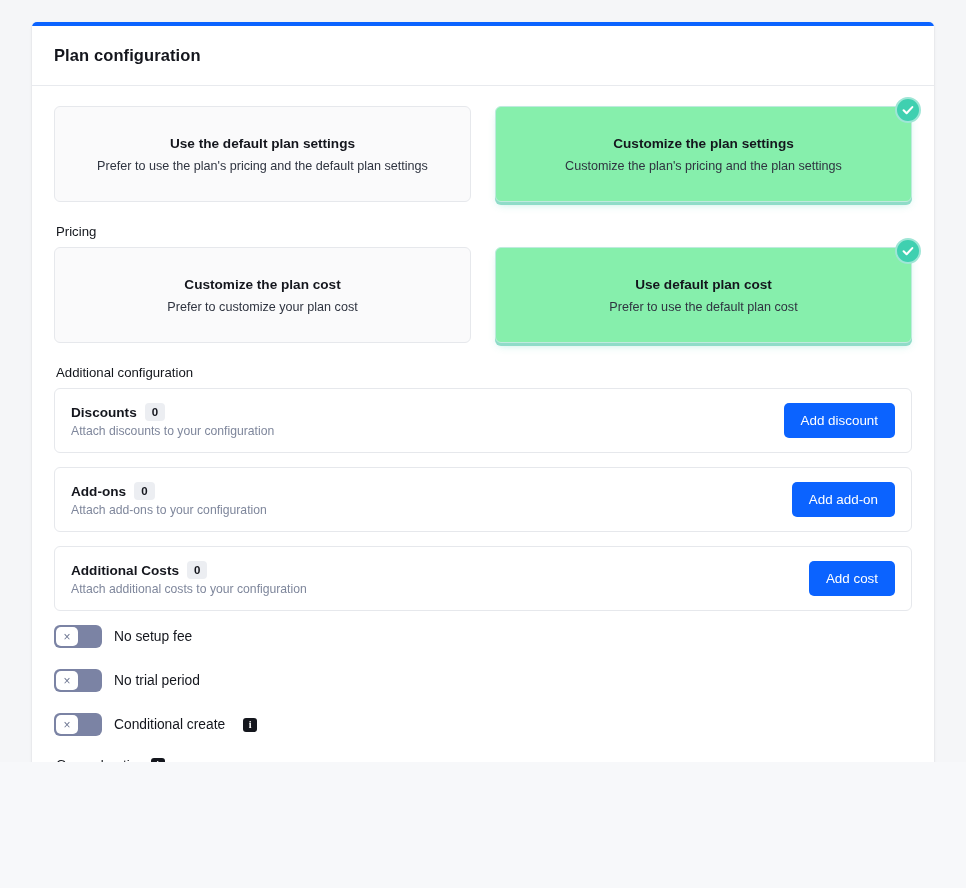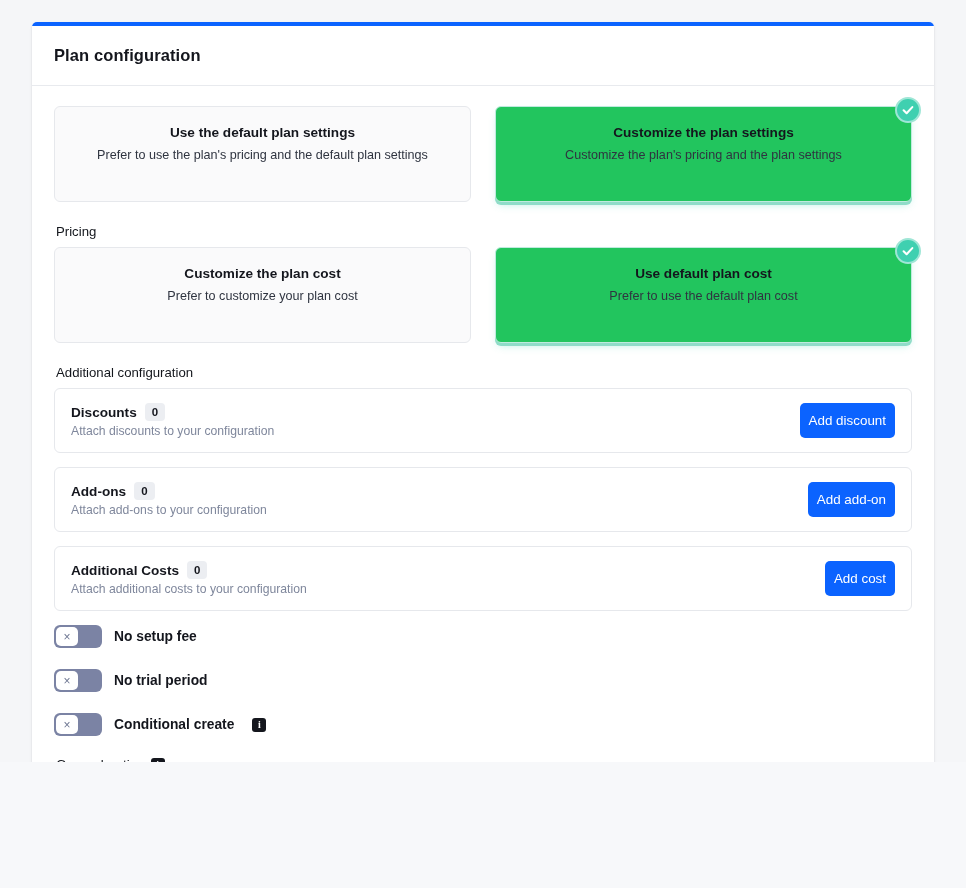--- a/index.html
+++ b/index.html
@@ -61,38 +61,38 @@
   .choice {
     position: relative;
     flex: 1 1 0;
     min-height: 96px;
     border: 1px solid #e6e8ec;
     border-radius: 6px;
     background: #fafafb;
     display: flex;
     flex-direction: column;
     align-items: center;
-    justify-content: flex-start;
+    justify-content: center;
     padding: 18px 14px;
     cursor: pointer;
   }
   .choice .c-title {
     font-size: 13.6px;
     font-weight: 700;
     color: #14161d;
     margin-bottom: 8px;
     text-align: center;
   }
   .choice .c-sub {
     font-size: 12.6px;
     color: #2f3440;
     text-align: center;
   }
   .choice.selected {
-    background: #22c55e;
+    background: #86efac;
     border: 1px solid #bfeade;
     box-shadow: 0 3px 0 0 #8fdcc8, 0 5px 9px -3px rgba(93,215,186,.45);
   }
   .check-badge {
     position: absolute;
     top: -10px;
     right: -10px;
     width: 26px;
     height: 26px;
     border-radius: 50%;
@@ -148,21 +148,21 @@
     color: #7f879c;
   }
   .btn-primary {
     background: #0b63ff;
     color: #ffffff;
     border: none;
     border-radius: 5px;
     font-family: "Liberation Sans", sans-serif;
     font-size: 13.4px;
     font-weight: 400;
-    padding: 10px 9px;
+    padding: 10px 17px;
     cursor: pointer;
     white-space: nowrap;
   }
 
   
   .toggle-list { margin-top: 14px; }
   .toggle-row {
     display: flex;
     align-items: center;
     gap: 12px;
@@ -188,21 +188,21 @@
     align-items: center;
     justify-content: center;
     color: #6e7792;
     font-size: 12px;
     line-height: 1;
     font-weight: 400;
   }
   .toggle-label {
     font-size: 13.8px;
     color: #14161d;
-    font-weight: 700;
+    font-weight: 400;
   }
   .info-icon {
     display: inline-flex;
     align-items: center;
     justify-content: center;
     width: 14px;
     height: 14px;
     background: #14161d;
     color: #ffffff;
     border-radius: 3px;

